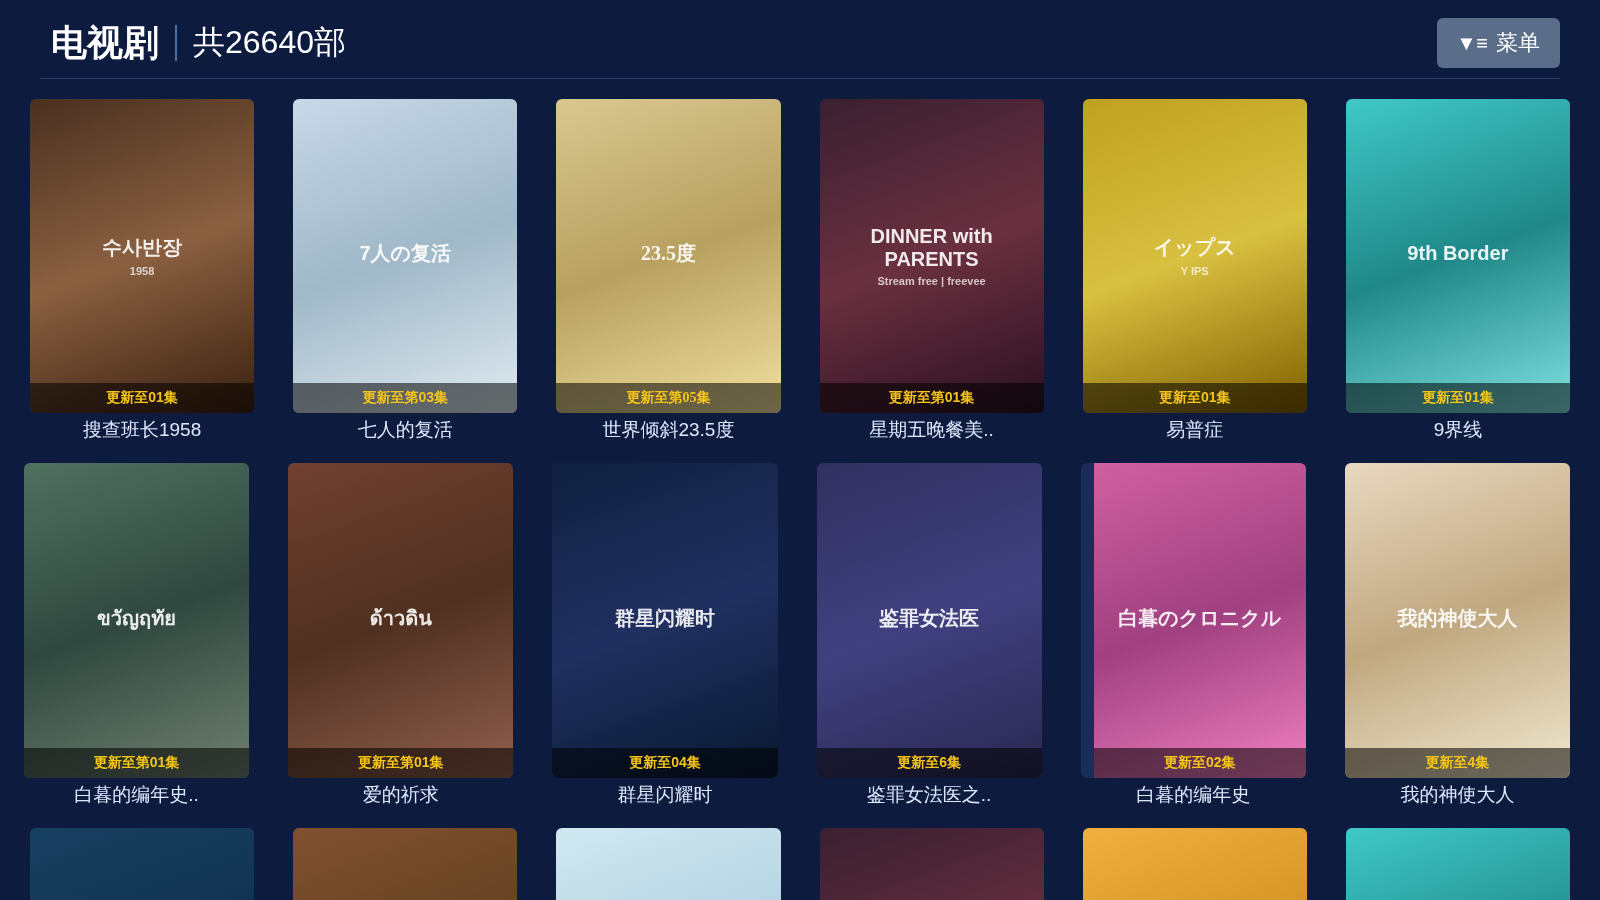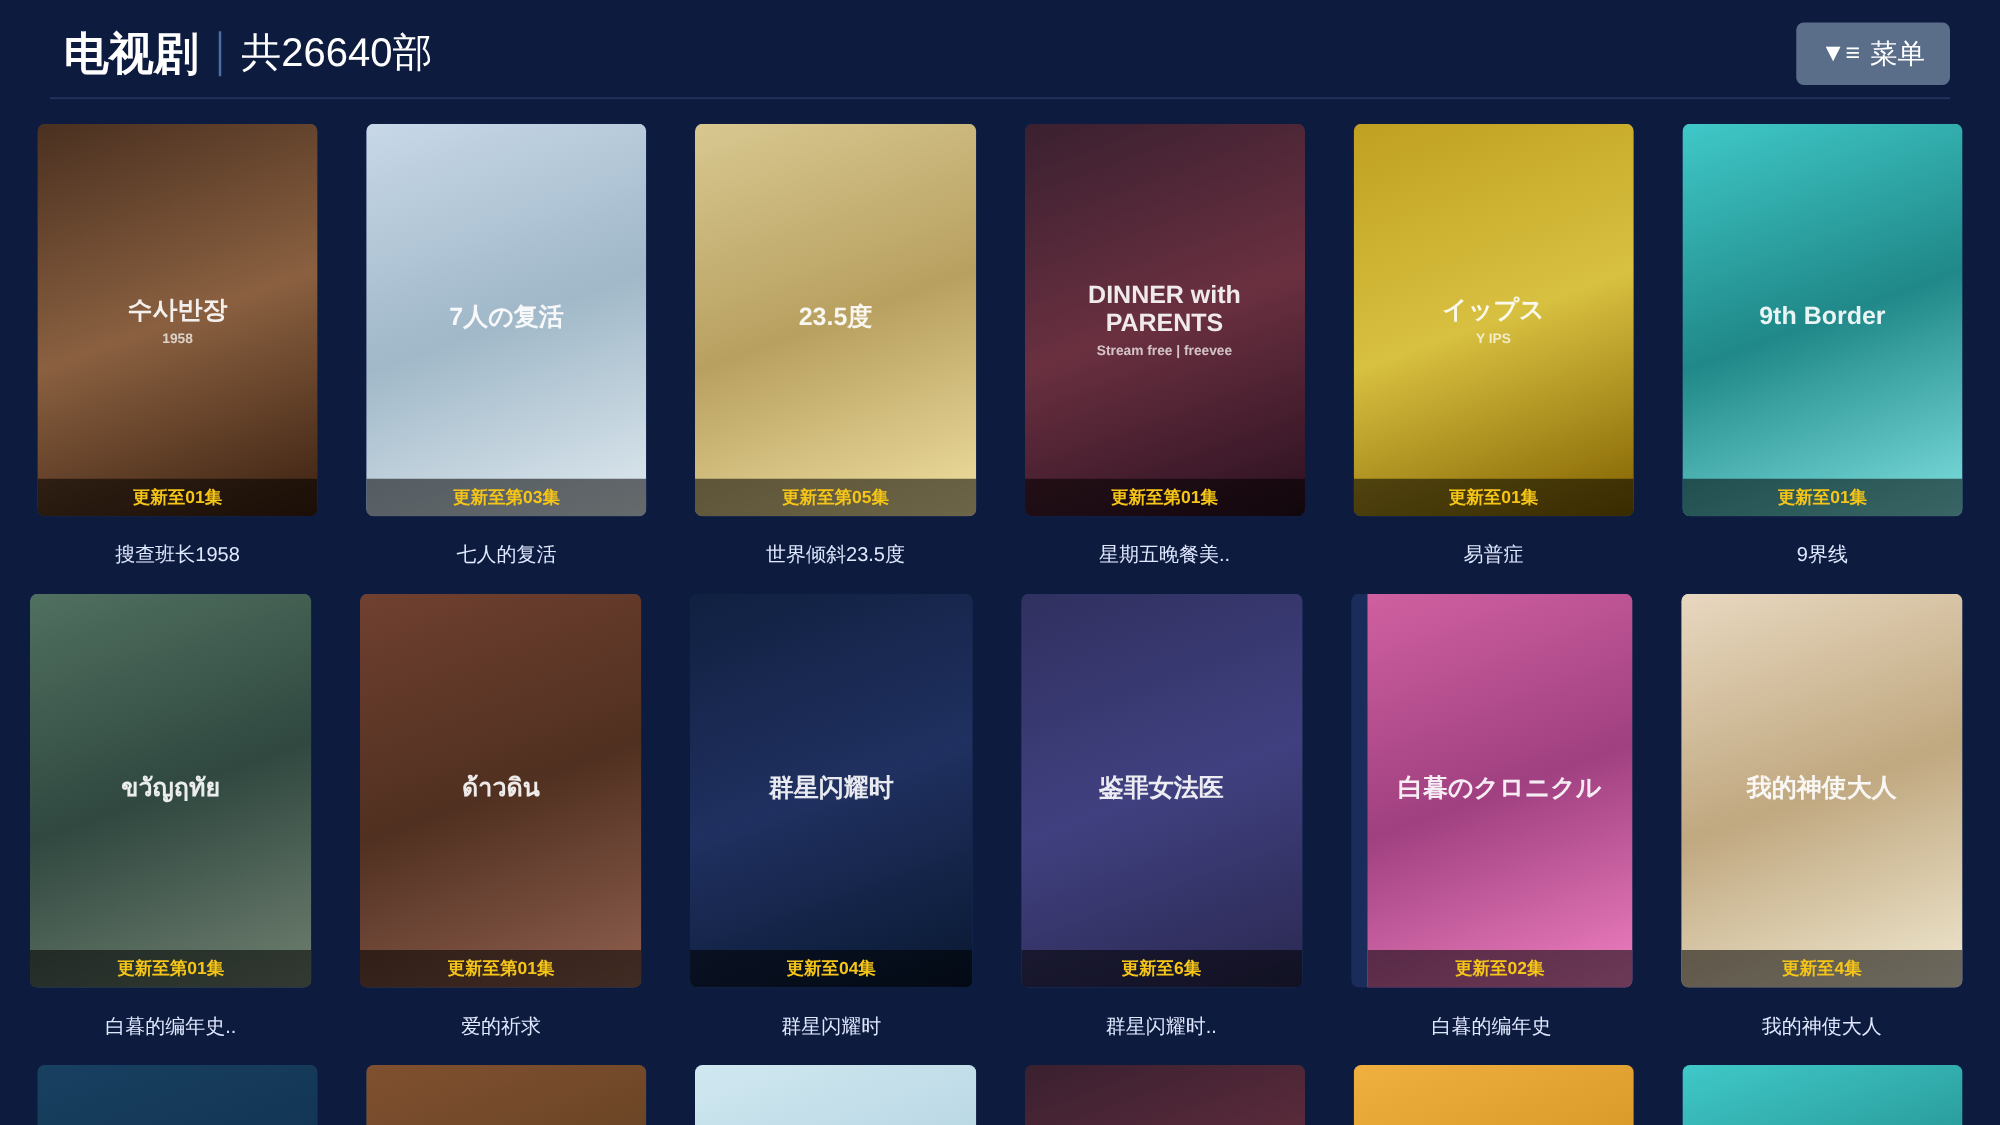--- a/index.html
+++ b/index.html
@@ -106,32 +106,32 @@
       background: rgba(0,0,0,0.55);
       color: #f5c518;
       font-size: 14px;
       text-align: center;
       padding: 6px 0;
       font-weight: bold;
     }
 
     .card-title {
       text-align: center;
-      margin-top: 21px;
-      font-size: 16px;
+      margin-top: 4px;
+      font-size: 19px;
       color: #e0e8ff;
       white-space: nowrap;
       overflow: hidden;
       text-overflow: ellipsis;
     }
 
     
     .poster-1 { background: linear-gradient(160deg, #4a3020 0%, #8a6040 50%, #3a2010 100%); }
     .poster-2 { background: linear-gradient(160deg, #c8d8e8 0%, #a0b8c8 50%, #e0eaf0 100%); }
-    .poster-3 { background: linear-gradient(160deg, #d8c890 0%, #b8a060 50%, #f0e0a0 100%); }
+    .poster-3 { background: linear-gradient(160deg, #d8c890 0%, #b8a060 50%, #f0e0a0 100%); font-family: Liberation Serif, serif; }
     .poster-4 { background: linear-gradient(160deg, #3a2030 0%, #6a3040 50%, #2a1020 100%); }
     .poster-5 { background: linear-gradient(160deg, #c0a020 0%, #d8c040 50%, #806000 100%); }
     .poster-6 { background: linear-gradient(160deg, #40c8c8 0%, #208888 50%, #80e0e0 100%); }
     .poster-7 { background: linear-gradient(160deg, #507060 0%, #304840 50%, #708070 100%); }
     .poster-8 { background: linear-gradient(160deg, #704030 0%, #503020 50%, #906050 100%); }
     .poster-9 { background: linear-gradient(160deg, #102040 0%, #203060 50%, #081830 100%); }
     .poster-10 { background: linear-gradient(160deg, #303060 0%, #404080 50%, #2a2850 100%); }
     .poster-11 { background: linear-gradient(160deg, #d060a0 0%, #a04080 50%, #f080c0 100%); margin-left: 13px; }
     .poster-12 { background: linear-gradient(160deg, #e8d8c0 0%, #c0a880 50%, #f0e8d0 100%); }
     .poster-13 { background: linear-gradient(160deg, #184060 0%, #103050 50%, #205870 100%); }
@@ -291,21 +291,21 @@
       </div>
       <div class="card">
         <div class="card-image-wrapper">
           <div class="card-image-inner poster-10">
             <div class="poster-text">
               <div class="big-text">鉴罪女法医</div>
             </div>
             <div class="card-badge">更新至6集</div>
           </div>
         </div>
-        <div class="card-title">群星闪耀时..</div>
+        <div class="card-title">鉴罪女法医之..</div>
       </div>
       <div class="card">
         <div class="card-image-wrapper">
           <div class="card-image-inner poster-11">
             <div class="poster-text">
               <div class="big-text">白暮のクロニクル</div>
             </div>
             <div class="card-badge">更新至02集</div>
           </div>
         </div>

